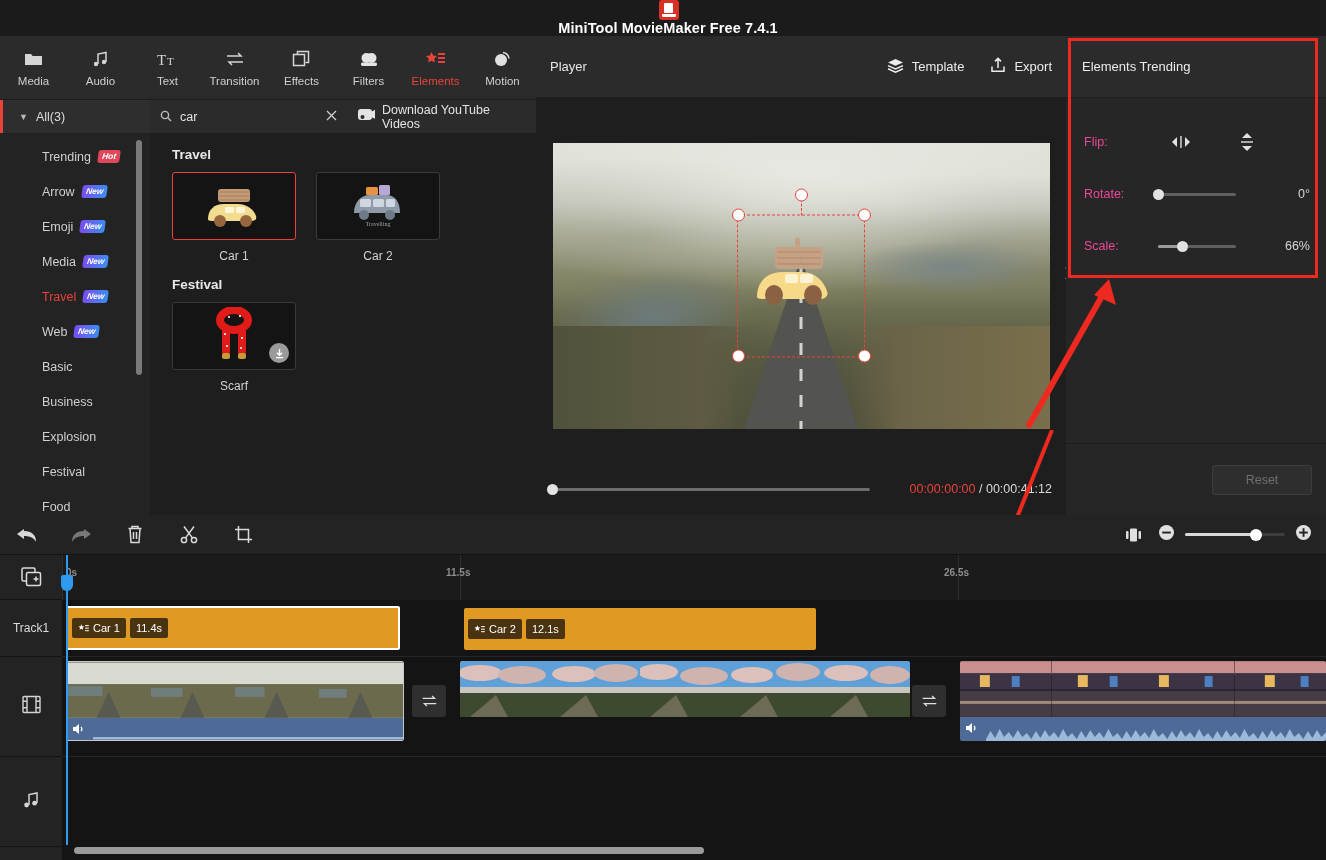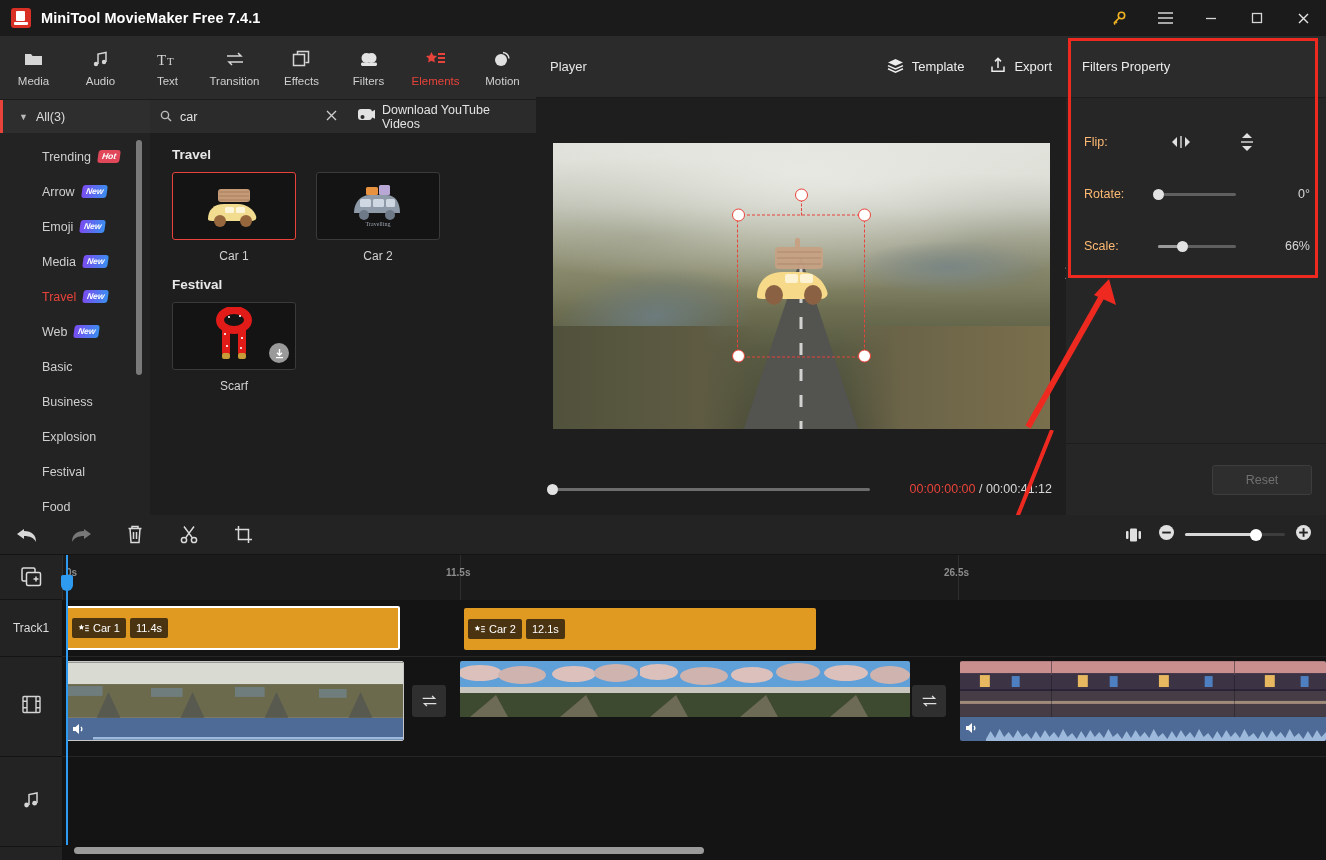--- a/index.html
+++ b/index.html
@@ -9,21 +9,21 @@
     font-family: "Liberation Sans", sans-serif;
     color: #d8d8d8;
     overflow: hidden;
     -webkit-font-smoothing: antialiased;
   }
   .app { position: relative; width: 1326px; height: 860px; }
 
   
   .titlebar {
     position: absolute; top: 0; left: 0; width: 1326px; height: 36px;
-    background: #1b1b1b; display: flex; align-items: center;
+    background: #1b1b1b; display: flex; align-items: center; flex-direction: column;
   }
   .logo {
     width: 20px; height: 20px; margin-left: 11px; border-radius: 3px;
     background: #d93025; position: relative; flex: none;
   }
   .logo::before {
     content: ""; position: absolute; left: 5px; top: 3px; width: 9px; height: 10px;
     background: #fff; border-radius: 1px;
   }
   .logo::after {
@@ -233,21 +233,21 @@
     position: absolute; top: 36px; left: 1066px; width: 260px; height: 479px;
     background: #262626;
   }
   .prop-head {
     height: 62px; display: flex; align-items: center; padding-left: 16px;
     font-size: 13px; color: #eaeaea; border-bottom: 1px solid #1d1d1d;
     background: #2b2b2b;
   }
   .prop-body { padding: 18px 16px 0 18px; }
   .prow { display: flex; align-items: center; height: 52px; }
-  .plabel { width: 58px; font-size: 12.5px; color: #fdba74; }
+  .plabel { width: 58px; font-size: 12.5px; color: #ec4899; }
   .flipbtn { width: 42px; display: flex; align-items: center; justify-content: center; }
   .slider {
     width: 78px; height: 3px; background: #5f5f5f; border-radius: 2px; position: relative;
     margin-left: 16px;
   }
   .slider .fill { position: absolute; left: 0; top: 0; height: 3px; background: #9a9a9a; border-radius: 2px; }
   .sknob { position: absolute; top: -4px; width: 11px; height: 11px; border-radius: 50%; background: #e2e2e2; }
   .pval { margin-left: auto; font-size: 12.5px; color: #d7d7d7; }
   .prop-footer {
     position: absolute; bottom: 0; left: 0; width: 260px; height: 72px;
@@ -703,21 +703,21 @@
           <path d="M1 4.5V1h3.5M11.5 1H15v3.5M15 11.5V15h-3.5M4.5 15H1v-3.5"></path>
           <rect x="5" y="5" width="6" height="6" fill="#e8e8e8" stroke="none"></rect>
         </svg>
       </div>
     </div>
   </div>
 
   <div class="collapse-arrow">❯</div>
 
   <div class="proppanel">
-    <div class="prop-head">Filters Property</div>
+    <div class="prop-head">Elements Trending</div>
     <div class="prop-body">
 
       <div class="prow">
         <div class="plabel">Flip:</div>
         <div class="flipbtn" style="margin-left:18px;">
           <svg width="20" height="14" viewBox="0 0 20 14" fill="#e0e0e0">
             <path d="M6 2v10L1 7z"></path>
               <path d="M14 2v10l5-5z"></path>
               <rect x="9.3" y="1" width="1.4" height="12"></rect>
           </svg>

